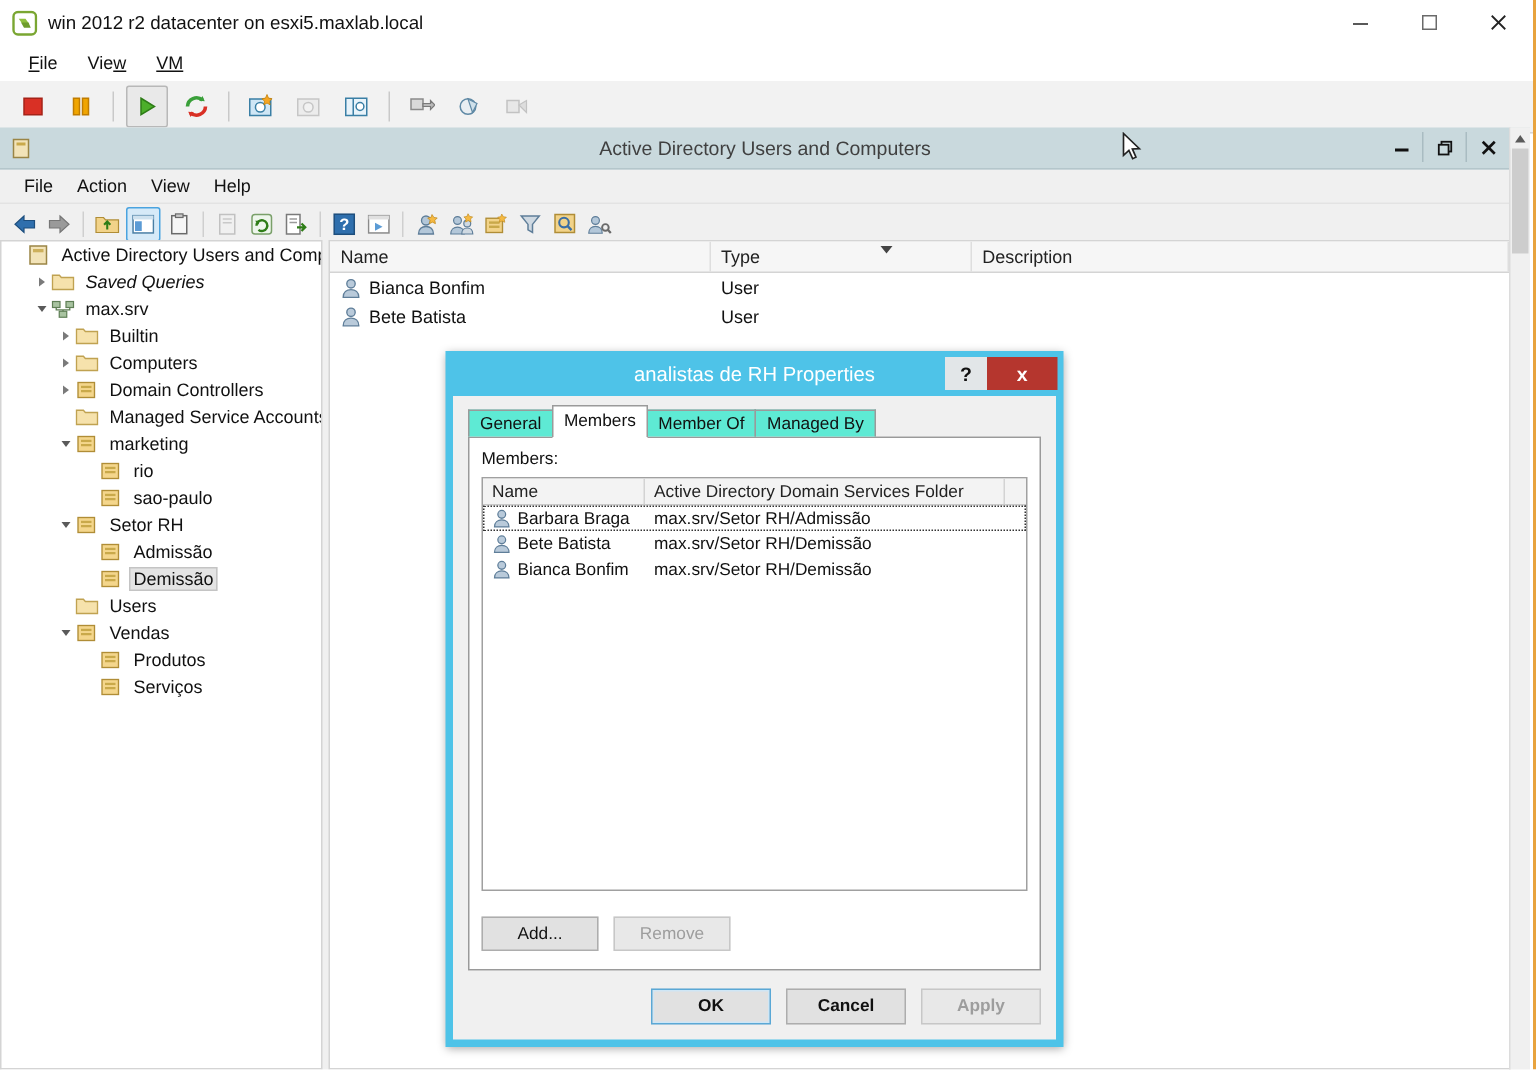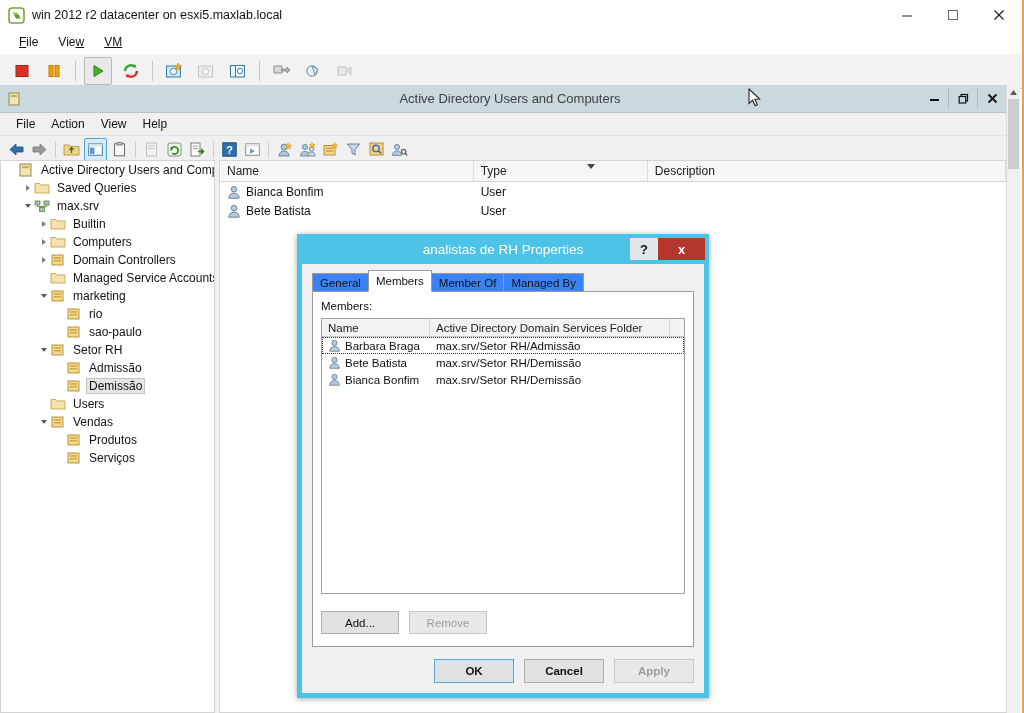--- a/index.html
+++ b/index.html
@@ -75,21 +75,21 @@
   
   #dlg{position:absolute;left:297px;top:234px;width:412px;height:464px;background:#4ec3e8;box-shadow:0 1px 6px rgba(0,0,0,.35);}
   #dlg-title{height:30px;display:flex;align-items:center;position:relative;}
   #dlg-title-text{position:absolute;left:0;right:0;text-align:center;font-size:13.5px;color:#fff;pointer-events:none;}
   #dlg-btns{position:absolute;right:4px;top:4px;display:flex;}
   #dlg-help{width:28px;height:22px;display:flex;align-items:center;justify-content:center;background:#e2e6e8;color:#111;font-size:13px;font-weight:bold;}
   #dlg-close{width:47px;height:22px;display:flex;align-items:center;justify-content:center;background:#b5362e;color:#fff;font-size:13px;font-weight:bold;}
   #dlg-inner{position:absolute;left:5px;right:5px;top:30px;bottom:5px;background:#f0f0f0;}
 
   #tabstrip{display:flex;height:19px;padding-left:10px;padding-top:8px;align-items:flex-end;position:relative;z-index:2;}
-  .tab{height:17px;padding:0 7px;display:flex;align-items:center;font-size:11.5px;color:#111;background:#3b82f6;border:1px solid #9a9a9a;border-bottom:none;margin-right:-1px;}
+  .tab{height:17px;padding:0 7px;display:flex;align-items:center;font-size:11.5px;color:#111;background:#5eead4;border:1px solid #9a9a9a;border-bottom:none;margin-right:-1px;}
   .tab.active{background:#fff;height:20px;font-weight:normal;border-bottom:1px solid #fff;position:relative;z-index:3;margin-bottom:-1px;}
 
   #tabpanel{position:absolute;left:10px;right:10px;top:27px;bottom:46px;background:#fff;border:1px solid #9a9a9a;}
   #members-label{position:absolute;left:8px;top:8px;font-size:11.5px;color:#111;}
   #members-box{position:absolute;left:8px;right:8px;top:26px;bottom:52px;border:1px solid #a0a0a0;background:#fff;overflow:hidden;}
   #mb-header{display:flex;height:17px;background:#f3f3f3;border-bottom:1px solid #c8c8c8;font-size:11.5px;color:#222;}
   .mbh{display:flex;align-items:center;padding-left:6px;box-sizing:border-box;border-right:1px solid #d3d3d3;}
   .mrow{display:flex;height:17px;align-items:center;font-size:11.5px;color:#111;box-sizing:border-box;}
   .mrow.focus{outline:1px dotted #333;outline-offset:-1px;}
   .mc{display:flex;align-items:center;padding-left:6px;box-sizing:border-box;white-space:nowrap;overflow:hidden;}
@@ -368,21 +368,21 @@
       <div id="tree-pane">
         <div id="tree-root">
             <div class="tnode" style="padding-left: 4px;">
               <span class="tw"></span>
               <svg class="ticon" viewBox="0 0 16 14">
                 <rect x="2" y="1" width="11" height="12" fill="#f2e3b8" stroke="#9a8545" stroke-width="1"></rect>
                 <rect x="4" y="3" width="7" height="2.2" fill="#cdb05c"></rect>
               </svg>
               <span class="tlabel">Active Directory Users and Comput</span>
             </div>
-            <div class="tnode" style="padding-left: 20px;">
+            <div class="tnode" style="padding-left: 20px; font-style: italic;">
               <span class="tw">
                 <span class="tarrow closed"></span>
               </span>
               <svg class="ticon" viewBox="0 0 16 14">
                 <path d="M1 2.5 h4.6 l1.3 1.5 H15 V12 H1 Z" fill="#f6e2ac" stroke="#c0a251" stroke-width=".9"></path>
               </svg>
               <span class="tlabel">Saved Queries</span>
             </div>
             <div class="tnode" style="padding-left: 20px;">
               <span class="tw">

